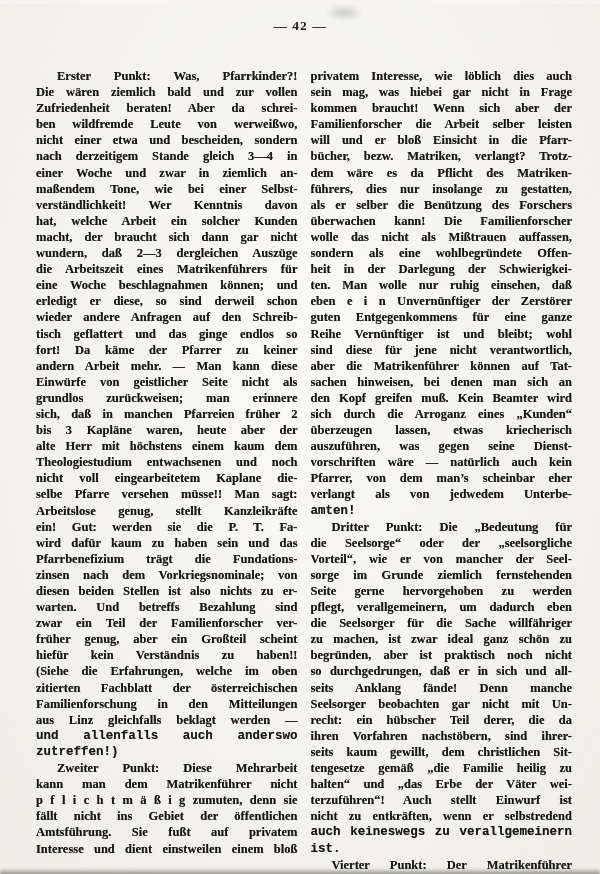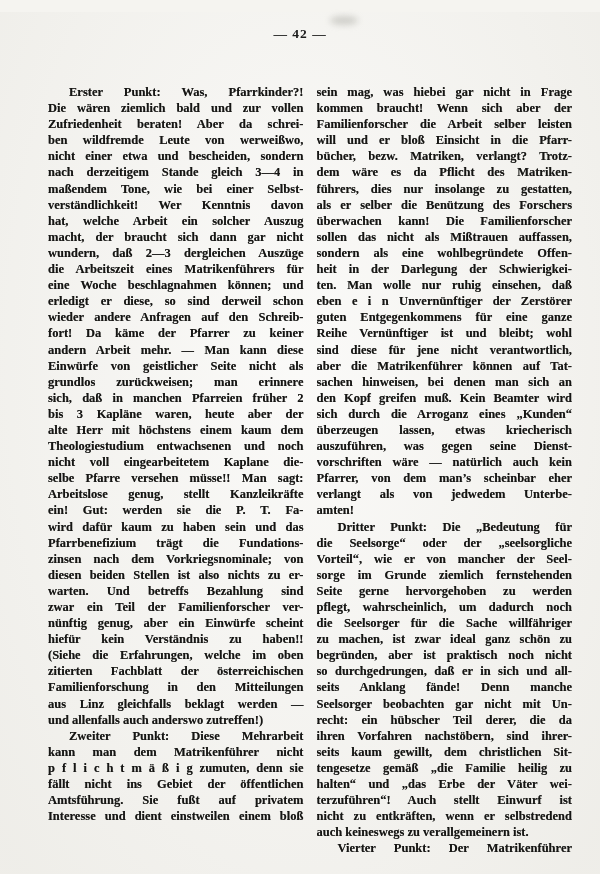--- a/index.html
+++ b/index.html
@@ -15,32 +15,32 @@
   }
   .page {
     position: relative;
     width: 600px;
     height: 874px;
     background:
       radial-gradient(ellipse at 50% 40%, rgba(255,255,255,.55), rgba(210,208,200,.18) 95%),
       #f5f4f0;
   }
   .page-number {
-    margin: 12px;
+    margin: 4px;
     padding-top: 14px;
     text-align: center;
     font-size: 13.5px;
     font-weight: 700;
     color: #1b1b1b;
     letter-spacing: 1px;
   }
   .columns {
     display: flex;
     gap: 13px;
-    padding: 30px 28px 0 48px;
+    padding: 30px 28px 0 36px;
   }
   .col {
     flex: 1 1 0;
     min-width: 0;
   }
   .para {
     margin: 0;
   }
   .line {
     font-size: 12.5px;
@@ -50,20 +50,21 @@
     text-align: justify;
     text-align-last: justify;
     text-justify: inter-word;
     overflow: hidden;
     white-space: normal;
     text-shadow: 0 0 .4px rgba(20,20,20,.55);
   }
   
   .para:not(.cont) .line:last-child {
     text-align-last: left;
+    font-family: Liberation Mono, monospace;
   }
   
   .para.indent .line:first-child {
     text-indent: 21px;
   }
   .smudge {
     position: absolute;
     left: 330px;
     top: 4px;
     width: 28px;
@@ -93,76 +94,79 @@
   <div class="page-number">— 42 —</div>
   <div class="columns">
     <div class="col">
         <div class="para indent">
           <div class="line">Erster Punkt: Was, Pfarrkinder?!</div>
           <div class="line">Die wären ziemlich bald und zur vollen</div>
           <div class="line">Zufriedenheit beraten! Aber da schrei-</div>
           <div class="line">ben wildfremde Leute von werweißwo,</div>
           <div class="line">nicht einer etwa und bescheiden, sondern</div>
           <div class="line">nach derzeitigem Stande gleich 3—4 in</div>
+          <div class="line">einer Woche und zwar in ziemlich an-</div>
           <div class="line">maßendem Tone, wie bei einer Selbst-</div>
           <div class="line">verständlichkeit! Wer Kenntnis davon</div>
-          <div class="line">hat, welche Arbeit ein solcher Auszug</div>
+          <div class="line">hat, welche Arbeit ein solcher Kunden</div>
           <div class="line">macht, der braucht sich dann gar nicht</div>
           <div class="line">wundern, daß 2—3 dergleichen Auszüge</div>
           <div class="line">die Arbeitszeit eines Matrikenführers für</div>
           <div class="line">eine Woche beschlagnahmen können; und</div>
           <div class="line">erledigt er diese, so sind derweil schon</div>
           <div class="line">wieder andere Anfragen auf den Schreib-</div>
+          <div class="line">tisch geflattert und das ginge endlos so</div>
           <div class="line">fort! Da käme der Pfarrer zu keiner</div>
           <div class="line">andern Arbeit mehr. — Man kann diese</div>
           <div class="line">Einwürfe von geistlicher Seite nicht als</div>
           <div class="line">grundlos zurückweisen; man erinnere</div>
           <div class="line">sich, daß in manchen Pfarreien früher 2</div>
           <div class="line">bis 3 Kapläne waren, heute aber der</div>
           <div class="line">alte Herr mit höchstens einem kaum dem</div>
           <div class="line">Theologiestudium entwachsenen und noch</div>
           <div class="line">nicht voll eingearbeitetem Kaplane die-</div>
           <div class="line">selbe Pfarre versehen müsse!! Man sagt:</div>
           <div class="line">Arbeitslose genug, stellt Kanzleikräfte</div>
           <div class="line">ein! Gut: werden sie die P. T. Fa-</div>
           <div class="line">wird dafür kaum zu haben sein und das</div>
           <div class="line">Pfarrbenefizium trägt die Fundations-</div>
           <div class="line">zinsen nach dem Vorkriegsnominale; von</div>
           <div class="line">diesen beiden Stellen ist also nichts zu er-</div>
           <div class="line">warten. Und betreffs Bezahlung sind</div>
           <div class="line">zwar ein Teil der Familienforscher ver-</div>
-          <div class="line">nünftig genug, aber ein Einwürfe scheint</div>
+          <div class="line">früher genug, aber ein Großteil scheint</div>
           <div class="line">hiefür kein Verständnis zu haben!!</div>
           <div class="line">(Siehe die Erfahrungen, welche im oben</div>
           <div class="line">zitierten Fachblatt der österreichischen</div>
           <div class="line">Familienforschung in den Mitteilungen</div>
           <div class="line">aus Linz gleichfalls beklagt werden —</div>
           <div class="line">und allenfalls auch anderswo zutreffen!)</div>
         </div>
         <div class="para indent cont">
           <div class="line">Zweiter Punkt: Diese Mehrarbeit</div>
           <div class="line">kann man dem Matrikenführer nicht</div>
           <div class="line">p f l i c h t m ä ß i g zumuten, denn sie</div>
           <div class="line">fällt nicht ins Gebiet der öffentlichen</div>
           <div class="line">Amtsführung. Sie fußt auf privatem</div>
           <div class="line">Interesse und dient einstweilen einem bloß</div>
         </div>
       </div>
     <div class="col">
         <div class="para">
+          <div class="line">privatem Interesse, wie löblich dies auch</div>
           <div class="line">sein mag, was hiebei gar nicht in Frage</div>
           <div class="line">kommen braucht! Wenn sich aber der</div>
           <div class="line">Familienforscher die Arbeit selber leisten</div>
           <div class="line">will und er bloß Einsicht in die Pfarr-</div>
           <div class="line">bücher, bezw. Matriken, verlangt? Trotz-</div>
           <div class="line">dem wäre es da Pflicht des Matriken-</div>
           <div class="line">führers, dies nur insolange zu gestatten,</div>
           <div class="line">als er selber die Benützung des Forschers</div>
           <div class="line">überwachen kann! Die Familienforscher</div>
-          <div class="line">sollen das nicht als Mißtrauen auffassen,</div>
+          <div class="line">wolle das nicht als Mißtrauen auffassen,</div>
           <div class="line">sondern als eine wohlbegründete Offen-</div>
           <div class="line">heit in der Darlegung der Schwierigkei-</div>
           <div class="line">ten. Man wolle nur ruhig einsehen, daß</div>
           <div class="line">eben e i n Unvernünftiger der Zerstörer</div>
           <div class="line">guten Entgegenkommens für eine ganze</div>
           <div class="line">Reihe Vernünftiger ist und bleibt; wohl</div>
           <div class="line">sind diese für jene nicht verantwortlich,</div>
           <div class="line">aber die Matrikenführer können auf Tat-</div>
           <div class="line">sachen hinweisen, bei denen man sich an</div>
           <div class="line">den Kopf greifen muß. Kein Beamter wird</div>
@@ -173,21 +177,21 @@
           <div class="line">Pfarrer, von dem man’s scheinbar eher</div>
           <div class="line">verlangt als von jedwedem Unterbe-</div>
           <div class="line">amten!</div>
         </div>
         <div class="para indent">
           <div class="line">Dritter Punkt: Die „Bedeutung für</div>
           <div class="line">die Seelsorge“ oder der „seelsorgliche</div>
           <div class="line">Vorteil“, wie er von mancher der Seel-</div>
           <div class="line">sorge im Grunde ziemlich fernstehenden</div>
           <div class="line">Seite gerne hervorgehoben zu werden</div>
-          <div class="line">pflegt, wahrscheinlich, um dadurch noch</div>
+          <div class="line">pflegt, verallgemeinern, um dadurch eben</div>
           <div class="line">die Seelsorger für die Sache willfähriger</div>
           <div class="line">zu machen, ist zwar ideal ganz schön zu</div>
           <div class="line">begründen, aber ist praktisch noch nicht</div>
           <div class="line">so durchgedrungen, daß er in sich und all-</div>
           <div class="line">seits Anklang fände! Denn manche</div>
           <div class="line">Seelsorger beobachten gar nicht mit Un-</div>
           <div class="line">recht: ein hübscher Teil derer, die da</div>
           <div class="line">ihren Vorfahren nachstöbern, sind ihrer-</div>
           <div class="line">seits kaum gewillt, dem christlichen Sit-</div>
           <div class="line">tengesetze gemäß „die Familie heilig zu</div>

